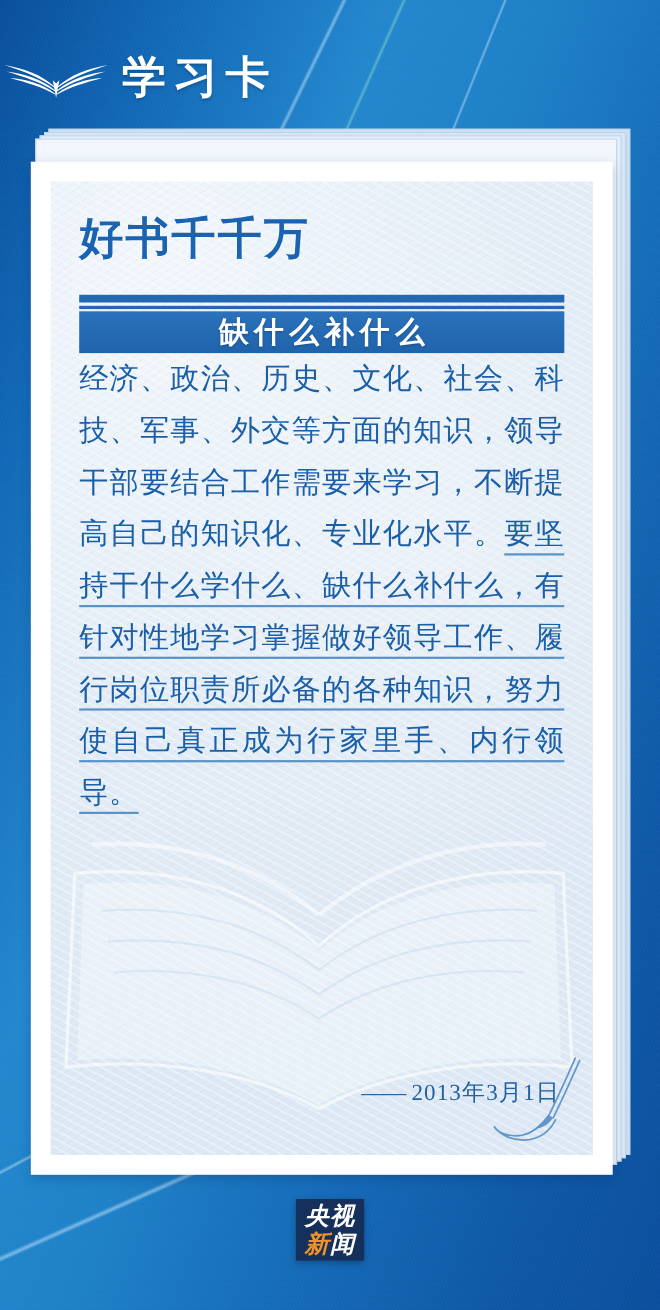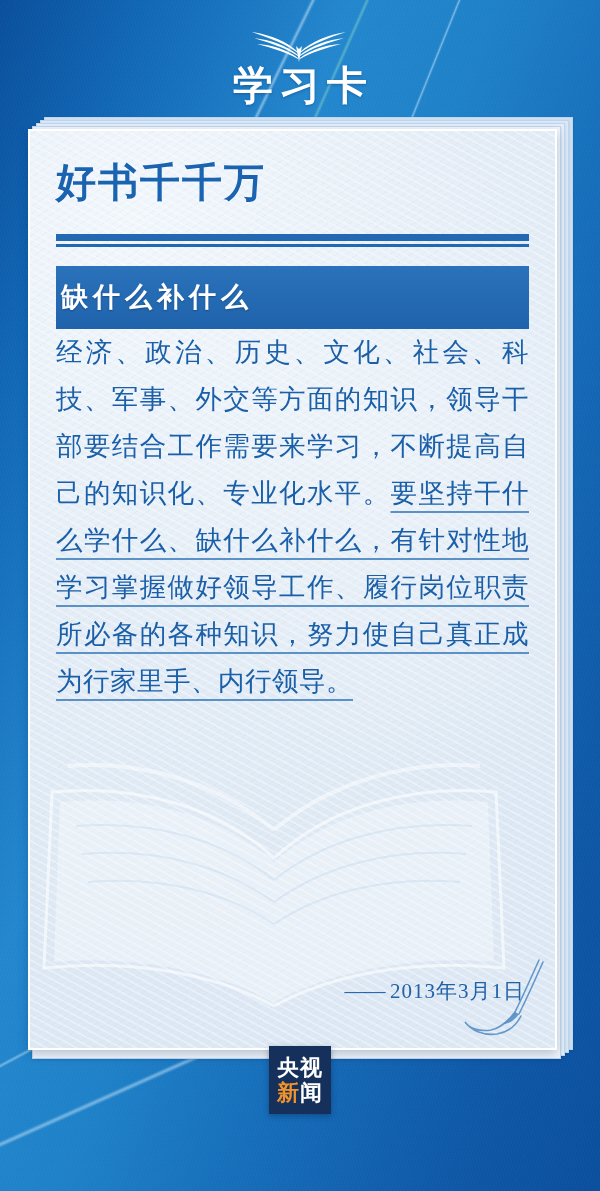--- a/index.html
+++ b/index.html
@@ -34,21 +34,21 @@
   .noise{
     position:absolute; inset:0; opacity:.18; pointer-events:none;
     background-image:
       repeating-linear-gradient(72deg, rgba(255,255,255,.10) 0 1px, rgba(0,0,0,0) 1px 3px),
       repeating-linear-gradient(0deg, rgba(0,20,50,.10) 0 1px, rgba(0,0,0,0) 1px 2px);
   }
 
   
   .header{
     position:absolute; top:0; left:0; right:0; height:115px;
-    display:flex; flex-direction:column; align-items:center; justify-content:flex-start;
+    display:flex; flex-direction:row; align-items:center; justify-content:flex-start;
     padding-top:22px; z-index:6;
   }
   .book-icon{ width:104px; height:40px; display:block; }
   .brand-title{
     margin-top:4px;
     font-family:"Liberation Serif", serif;
     font-size:40px; font-weight:700; color:#ffffff;
     letter-spacing:7px; text-indent:7px;
     text-shadow:0 1px 3px rgba(0,40,90,.35);
     line-height:1;
@@ -64,25 +64,25 @@
     background:#eef4fb;
     border:1px solid rgba(186,212,236,.9);
     box-shadow:0 1px 2px rgba(8,50,100,.18);
   }
   .sheet.s1{ left:16px;  top:0px;   width:529px; height:933px; background:#cfe0f2; }
   .sheet.s2{ left:12px;  top:3px;   width:529px; height:933px; background:#dbe8f6; }
   .sheet.s3{ left:8px;   top:6px;   width:529px; height:933px; background:#e6eff9; }
   .sheet.s4{ left:4px;   top:9px;   width:529px; height:933px; background:#f1f6fc; }
 
   .card{
-    position:absolute; left:0; top:12px;
+    position:absolute; left:0; top:30px;
     width:529px; height:921px;
     background:#ffffff;
     box-shadow:0 4px 10px rgba(6,40,85,.25);
-    padding:2px;
+    padding:18px;
   }
   .paper{
     position:relative; width:100%; height:100%;
     background:
       radial-gradient(120% 80% at 20% 10%, #f2f7fc 0%, #e4edf6 55%, #dde8f4 100%);
     overflow:hidden;
   }
   .paper-tex{
     position:absolute; inset:0; pointer-events:none; opacity:.55;
     background-image:
@@ -109,24 +109,24 @@
     text-shadow:0 1px 0 rgba(255,255,255,.6);
   }
   .headline .l2{ display:block; }
 
   
   .banner-wrap{ margin-top:22px; }
   .rule-thick{ height:7px; background:#2268b2; }
   .rule-gap{ height:3px; }
   .rule-thin{ height:3px; background:#2268b2; }
   .banner{
-    margin-top:19px;
-    height:63px;
+    margin-top:2px;
+    height:38px;
     background:linear-gradient(180deg,#2a72bb 0%, #1f63ab 100%);
-    display:flex; align-items:center; justify-content:flex-start;
+    display:flex; align-items:center; justify-content:center;
   }
   .banner-text{
     color:#ffffff; font-size:27px; font-weight:700;
     letter-spacing:5px; text-indent:5px;
     font-family:"Liberation Serif", serif;
     text-shadow:0 1px 2px rgba(0,30,70,.35);
   }
 
   
   .body-copy{
@@ -160,26 +160,27 @@
   .dash{ letter-spacing:-1px; }
 
   .flourish{
     position:absolute; right:6px; bottom:4px;
     width:96px; height:86px; z-index:4; opacity:.92;
   }
 
   
   .logo{
     position:absolute; left:50%; transform:translateX(-50%);
-    top:1046px; width:62px; height:68px;
+    top:1090px; width:62px; height:56px;
     background:#16305c;
     display:flex; flex-direction:column;
     align-items:center; justify-content:center;
     z-index:6;
     box-shadow:0 2px 6px rgba(0,25,60,.35);
+    font-style:italic;
   }
   .logo-row{
     font-family:"Liberation Sans", sans-serif;
     font-size:22px; font-weight:700; line-height:25px;
     letter-spacing:1px;
   }
   .logo-top{ color:#ffffff; }
   .logo-bottom{ color:#f0932b; }
   .logo-bottom .w{ color:#ffffff; }
 </style>

